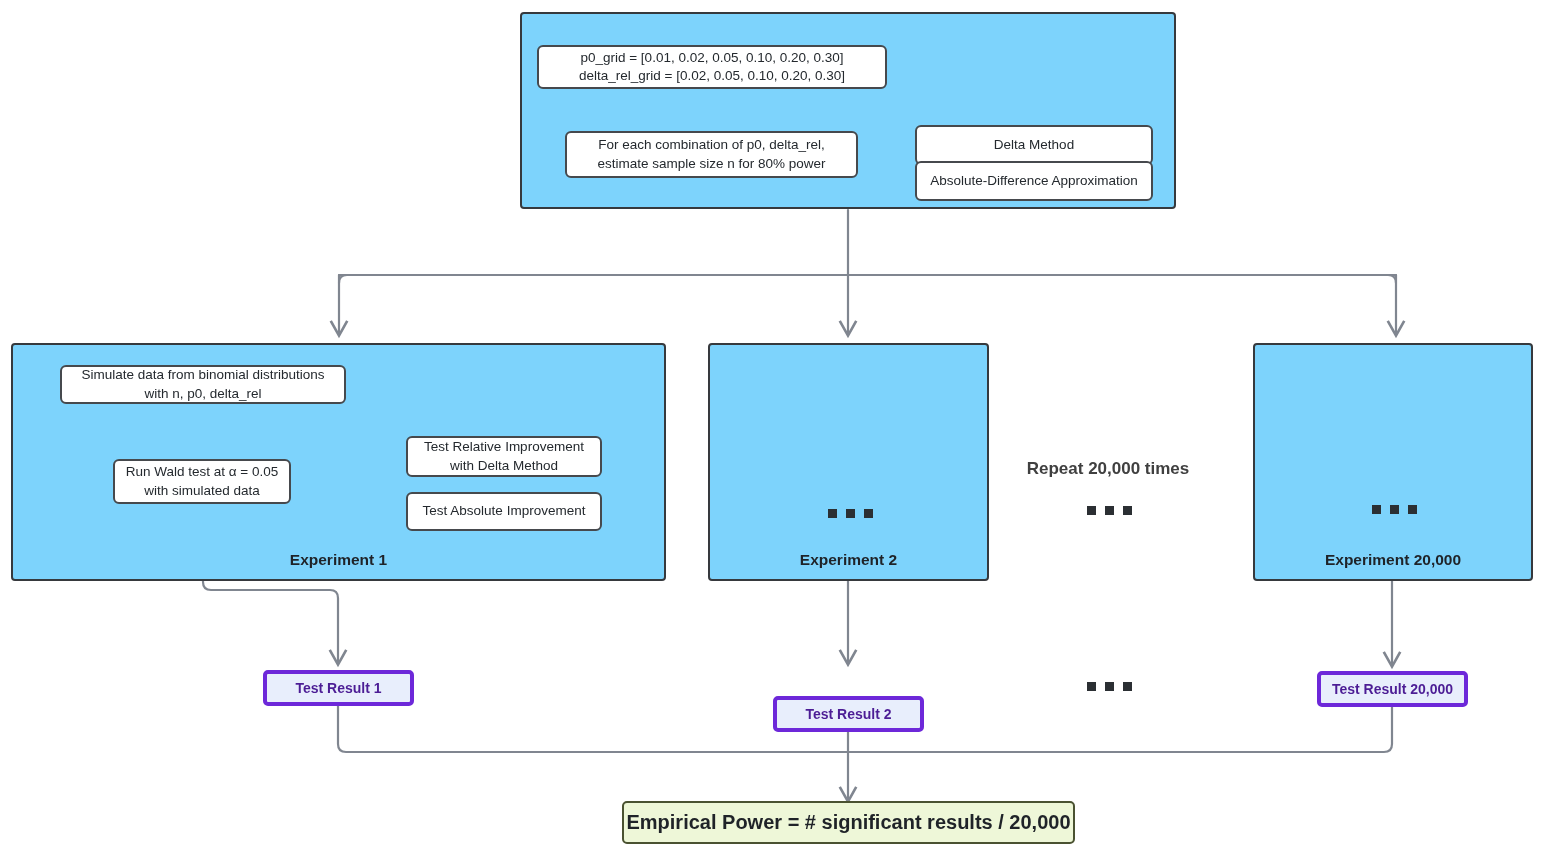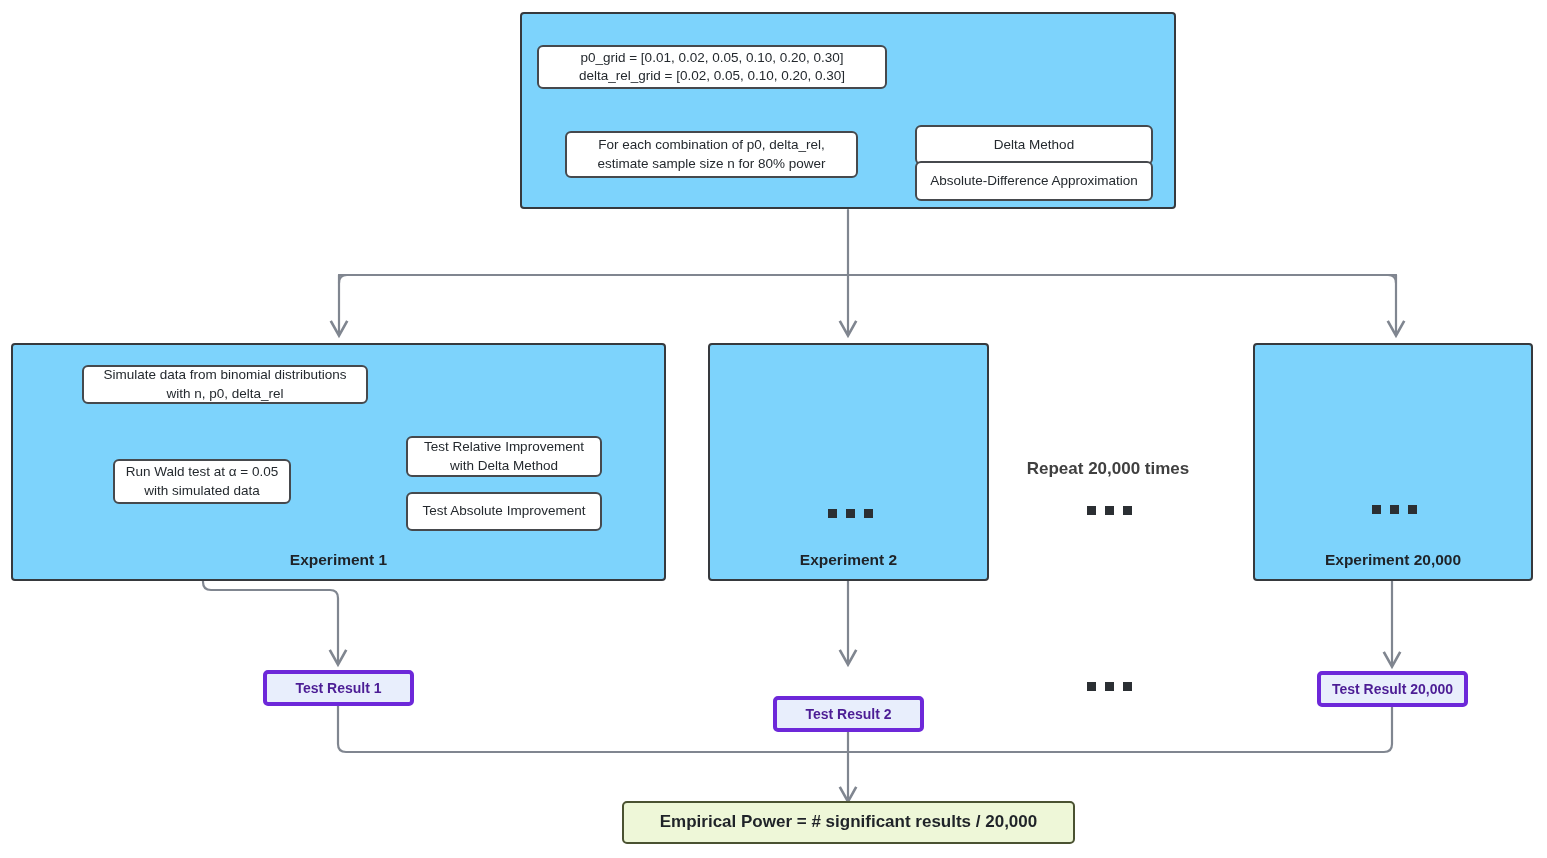--- a/index.html
+++ b/index.html
@@ -64,21 +64,21 @@
     border-radius: 5px;
     font-size: 14px;
     font-weight: bold;
     color: #4c1d95;
   }
   
   .final {
     background: #eef7d8;
     border: 2px solid #4a5231;
     border-radius: 5px;
-    font-size: 17px;
+    font-size: 20px;
     font-weight: bold;
     color: #1f2328;
   }
   .grp-label {
     position: absolute;
     bottom: 8px;
     left: 0;
     right: 0;
     text-align: center;
     font-weight: bold;
@@ -169,21 +169,21 @@
   </div>
 
   <div class="node box" style="left:915px; top:161px; width:238px; height:40px;">
     <span>Absolute-Difference Approximation</span>
   </div>
 
   <div class="node group" style="left:11px; top:343px; width:655px; height:238px; padding-bottom:0;">
     <span class="grp-label">Experiment 1</span>
   </div>
 
-  <div class="node box" style="left:60px; top:365px; width:286px; height:39px; flex-direction:column;margin-left:22px;">
+  <div class="node box" style="left:60px; top:365px; width:286px; height:39px; flex-direction:column;">
     <span class="txt-line">Simulate data from binomial distributions</span>
     <span class="txt-line">with n, p0, delta_rel</span>
   </div>
 
   <div class="node box" style="left:113px; top:459px; width:178px; height:45px; flex-direction:column;">
     <span class="txt-line">Run Wald test at α = 0.05</span>
     <span class="txt-line">with simulated data</span>
   </div>
 
   <div class="node box" style="left:406px; top:492px; width:196px; height:39px;">

